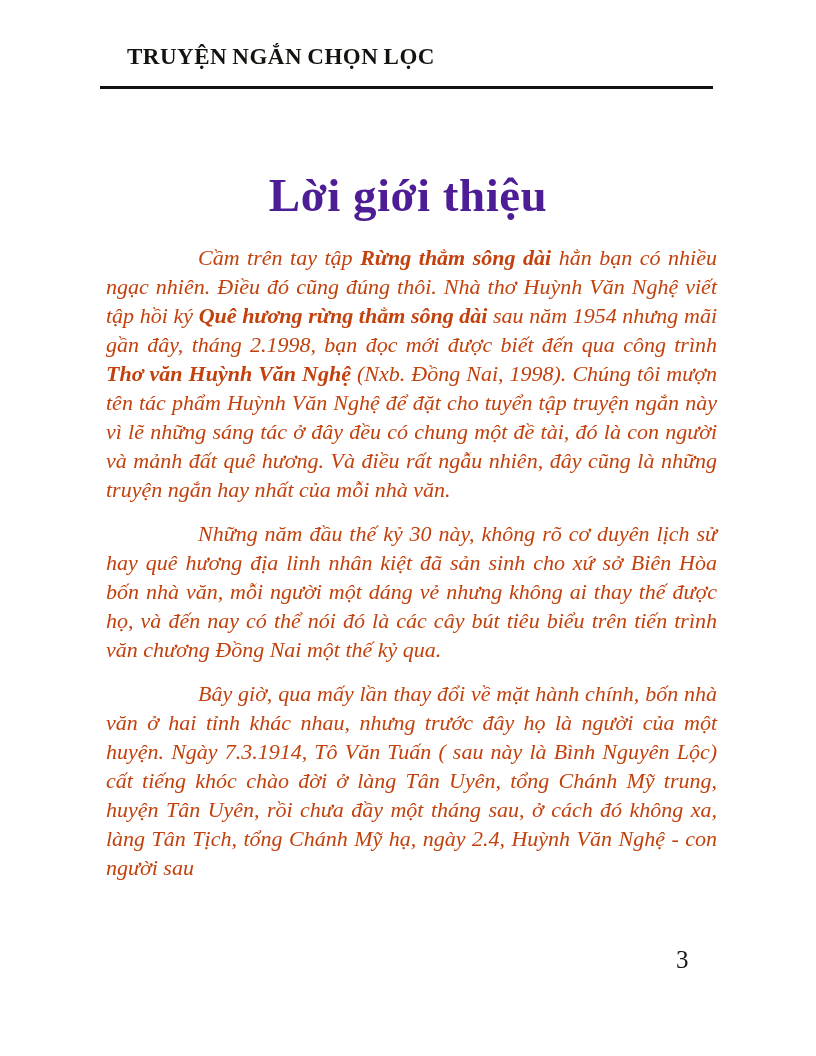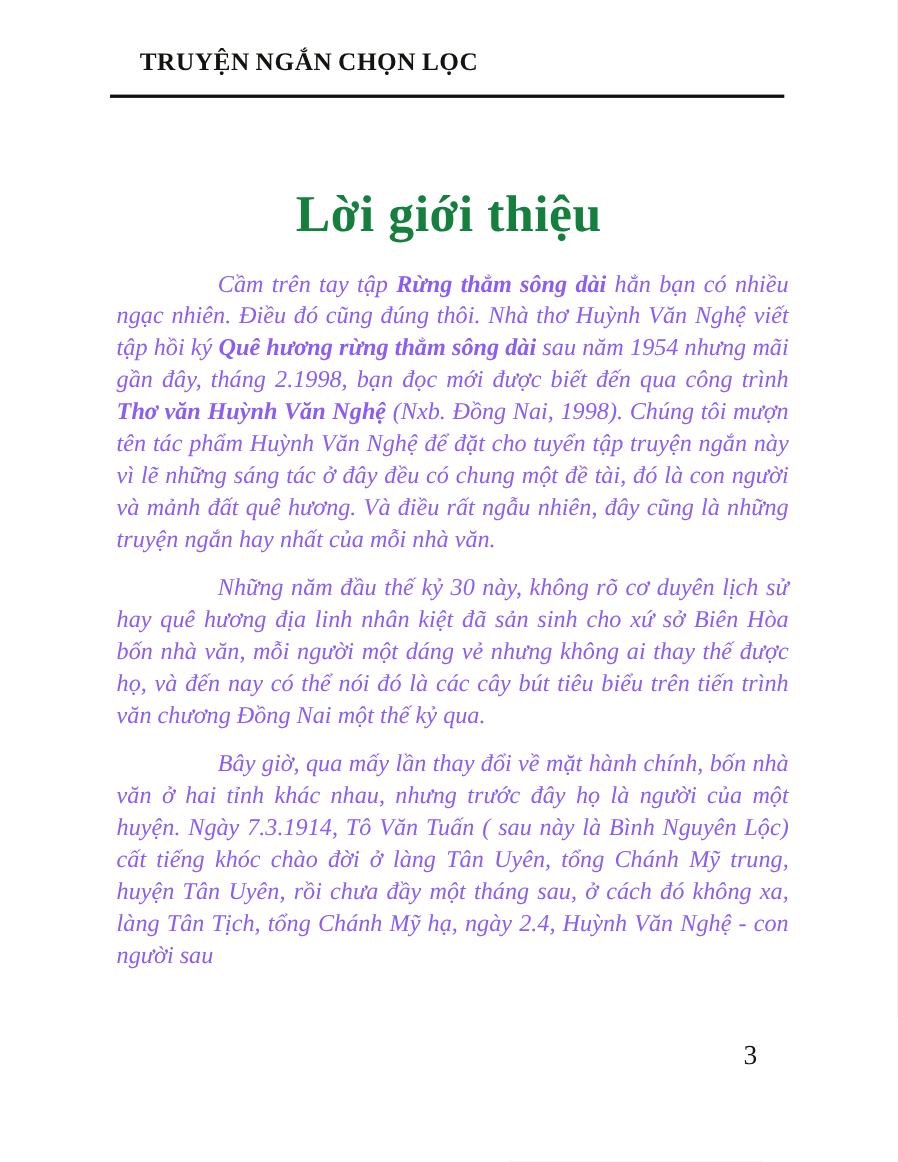--- a/index.html
+++ b/index.html
@@ -36,32 +36,32 @@
   }
   .page-title {
     position: absolute;
     top: 168px;
     left: 0;
     width: 100%;
     text-align: center;
     font-size: 47px;
     font-weight: bold;
     letter-spacing: 0.5px;
-    color: #15803d;
+    color: #4c1d95;
   }
   .body-text {
     position: absolute;
     top: 243px;
     left: 106px;
     width: 611px;
     font-style: italic;
     font-size: 22px;
     line-height: 29px;
     text-align: justify;
-    color: #8b5cf6;
+    color: #c2410c;
   }
   .body-text p.para {
     margin: 0 0 15px 0;
     text-indent: 92px;
   }
   .body-text .bold {
     font-weight: bold;
   }
   .page-number {
     position: absolute;

